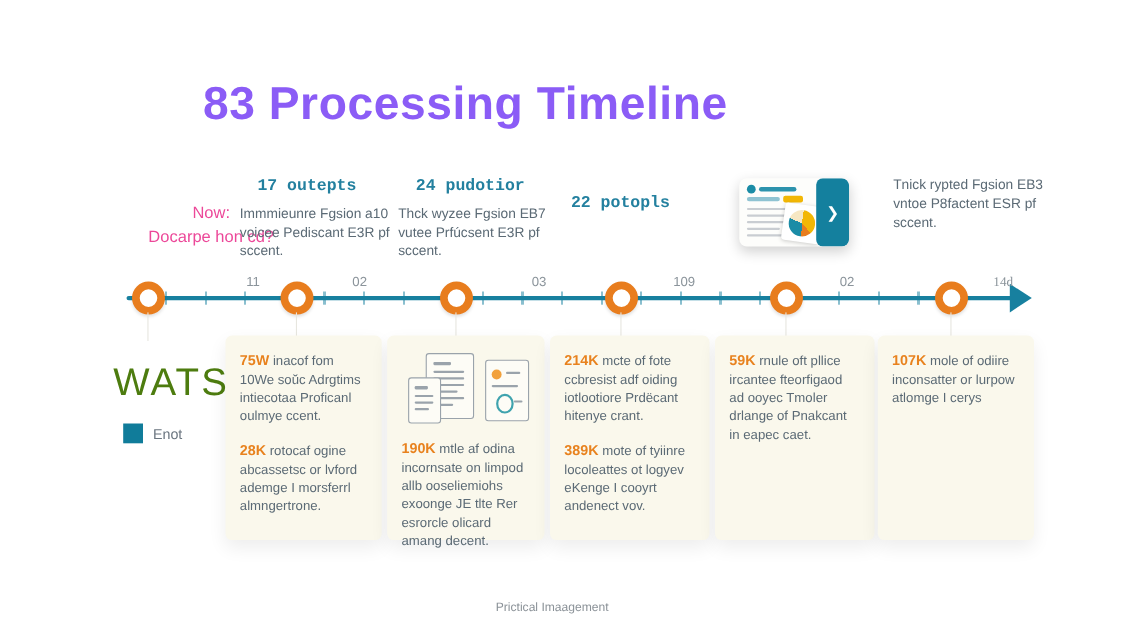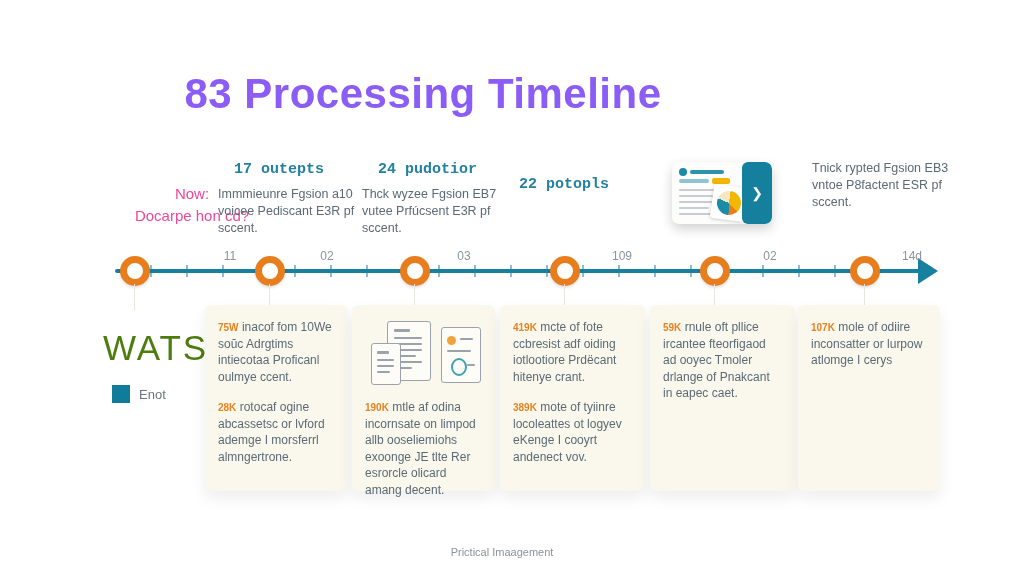--- a/index.html
+++ b/index.html
@@ -44,42 +44,42 @@
   .tl-line{left:115px;top:269px;width:806px;height:4px;background:#17809f;border-radius:2px;}
   .tl-ticks{left:150px;top:265px;width:740px;height:12px;
             background:repeating-linear-gradient(90deg,rgba(23,128,159,0.5) 0 2px,transparent 2px 36px);}
   .tl-arrow{left:918px;top:258px;width:0;height:0;border-top:13px solid transparent;
             border-bottom:13px solid transparent;border-left:20px solid #17809f;}
   .tl-node{width:16px;height:16px;background:#ffffff;border:7px solid #e87d1e;border-radius:50%;
            top:256px;box-shadow:0 2px 3px rgba(0,0,0,0.12);}
   .n1{left:120px;} .n2{left:255px;} .n3{left:400px;}
   .n4{left:550px;} .n5{left:700px;} .n6{left:850px;}
   .tl-label{top:249px;font-size:12px;color:#8b949b;transform:translateX(-50%);}
-  .l1{left:196px;margin-left:34px;} .l2{left:327px;} .l3{left:464px;}
-  .l4{left:622px;} .l5{left:770px;} .l6{left:912px;}
+  .l1{left:196px;margin-left:34px;} .l2{left:327px;} .l3{left:490px;}
+  .l4{left:622px;} .l5{left:770px;} .l6{left:912px;font-family:Liberation Serif, serif;}
   .connector{width:1px;height:26px;background:#e7e6df;top:284px;}
   .k1{left:134px;} .k2{left:269px;} .k3{left:414px;}
   .k4{left:564px;} .k5{left:714px;} .k6{left:864px;}
 
   
   .wats{left:103px;top:328px;font-size:35px;color:#4d7c0f;letter-spacing:2px;}
   .legend{left:112px;top:385px;display:flex;align-items:center;gap:9px;}
   .legend-swatch{width:18px;height:18px;background:#107c9a;}
   .legend-label{font-size:13px;color:#6b7680;}
 
   
   .panel{top:305px;height:186px;background:#faf8ec;border-radius:6px;
          box-shadow:0 7px 16px rgba(0,0,0,0.07);padding:14px 13px;box-sizing:border-box;
          font-size:12px;line-height:1.38;color:#5b6a75;}
   .p1{left:205px;width:142px;}
   .p2{left:352px;width:143px;}
   .p3{left:500px;width:145px;}
   .p4{left:650px;width:145px;}
   .p5{left:798px;width:142px;}
-  .stat{font-weight:700;color:#e8821e;font-size:10px;}
+  .stat{font-weight:700;color:#e8821e;font-size:13px;}
   .para{margin:0 0 14px 0;}
 
   
   .docset{position:relative;height:72px;margin-bottom:8px;}
   .doc{position:absolute;background:#fdfcf6;border:1.5px solid #9aa3ab;border-radius:3px;}
   .doc-big{left:22px;top:2px;width:42px;height:58px;}
   .doc-small{left:6px;top:24px;width:28px;height:40px;}
   .doc-right{left:76px;top:8px;width:38px;height:54px;}
   .doc-line{position:absolute;height:2px;background:#9aa3ab;border-radius:1px;}
   .doc-dot{position:absolute;width:9px;height:9px;border-radius:50%;background:#f2a13c;}
@@ -197,21 +197,21 @@
     </span>
   </div>
   <p class="para">
     <span class="stat">190K</span>
     <span>mtle af odina incornsate on limpod allb ooseliemiohs exoonge JE tlte Rer esrorcle olicard amang decent.</span>
   </p>
 </div>
 
 <div class="abs panel p3">
   <p class="para">
-    <span class="stat">419K</span>
+    <span class="stat">214K</span>
     <span>mcte of fote ccbresist adf oiding iotlootiore Prdëcant hitenye crant.</span>
   </p>
   <p class="para">
     <span class="stat">389K</span>
     <span>mote of tyiinre locoleattes ot logyev eKenge I cooyrt andenect vov.</span>
   </p>
 </div>
 
 <div class="abs panel p4">
   <p class="para">

